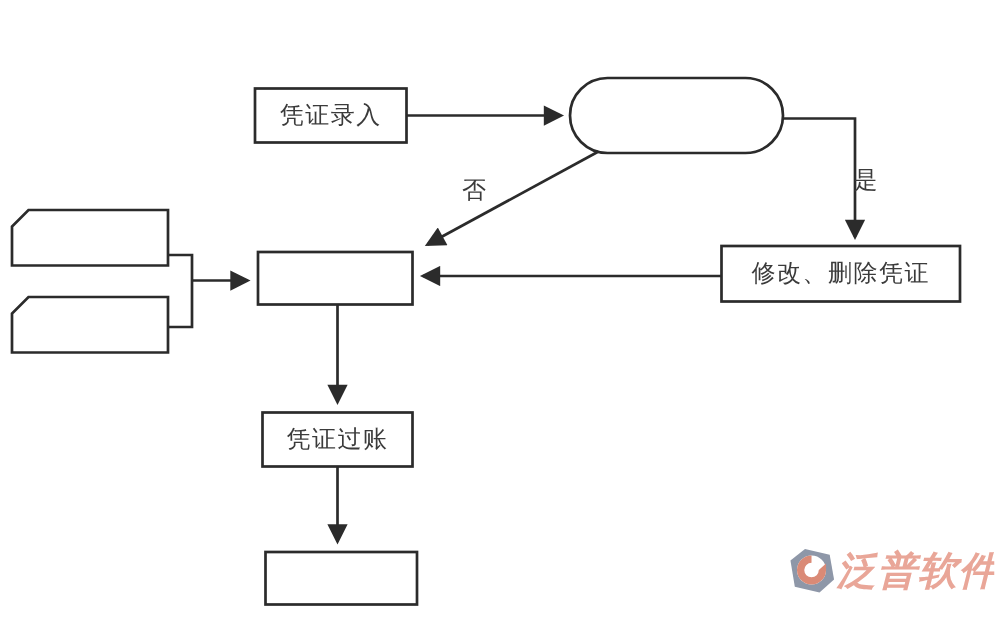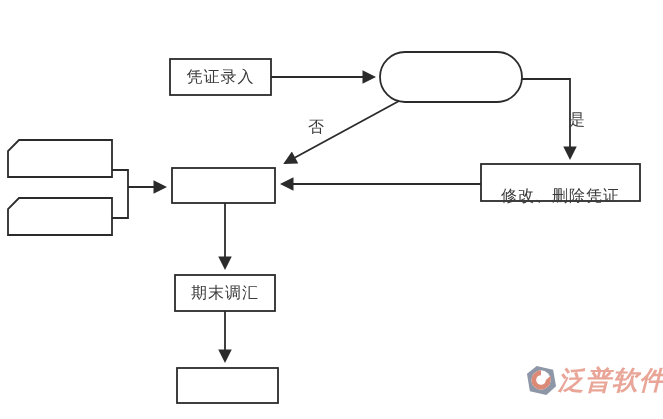--- a/index.html
+++ b/index.html
@@ -97,22 +97,22 @@
     <polyline points="522,79 570,79 570,158" fill="none" stroke="#2b2b2b" stroke-width="1.8" marker-end="url(#arr)"></polyline>
     <line x1="399" y1="101" x2="285" y2="163" stroke="#2b2b2b" stroke-width="1.8" marker-end="url(#arr)"></line>
     <line x1="481" y1="184" x2="282" y2="184" stroke="#2b2b2b" stroke-width="1.8" marker-end="url(#arr)"></line>
     <polyline points="112,170 128,170 128,218 112,218" fill="none" stroke="#2b2b2b" stroke-width="1.8"></polyline>
     <line x1="128" y1="187" x2="165" y2="187" stroke="#2b2b2b" stroke-width="1.8" marker-end="url(#arr)"></line>
     <line x1="225" y1="203" x2="225" y2="268" stroke="#2b2b2b" stroke-width="1.8" marker-end="url(#arr)"></line>
     <line x1="225" y1="311" x2="225" y2="361" stroke="#2b2b2b" stroke-width="1.8" marker-end="url(#arr)"></line>
   </svg>
 
   <div class="node-label" style="left:170px; top:59px; width:101px; height:36px;">凭证录入</div>
-  <div class="node-label" style="left:481px; top:164px; width:159px; height:37px;margin-top:14px;">修改、删除凭证</div>
-  <div class="node-label" style="left:175px; top:275px; width:100px; height:36px;">期末调汇</div>
+  <div class="node-label" style="left:481px; top:164px; width:159px; height:37px;">修改、删除凭证</div>
+  <div class="node-label" style="left:175px; top:275px; width:100px; height:36px;">凭证过账</div>
 
   <div class="edge-label" style="left:298px; top:114px; width:36px; height:26px;">否</div>
   <div class="edge-label" style="left:560px; top:107px; width:34px; height:26px;">是</div>
 
   <div class="watermark">
     <svg class="wm-icon" width="31" height="31" viewBox="0 0 32 32">
       <polygon points="11,1 28,5 31,22 21,31 4,27 1,9" fill="#8e97a8"></polygon>
       <circle cx="15.5" cy="15.5" r="10" fill="#ffffff"></circle>
       <path d="M15.5,5.5 A10,10 0 1 0 25.5,15.5 L20.5,15.5 A5,5 0 1 1 15.5,10.5 Z" fill="#da8a76"></path>
       <path d="M25.5,15.5 L20.5,15.5 L25.5,11 Z" fill="#da8a76"></path>

